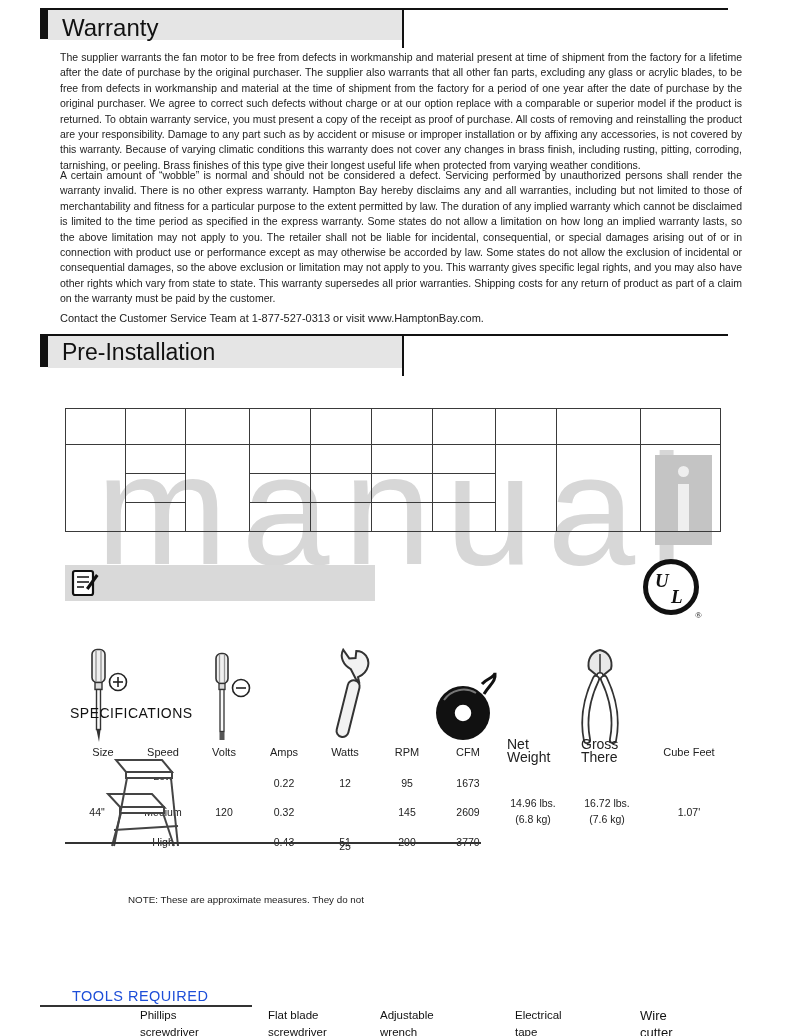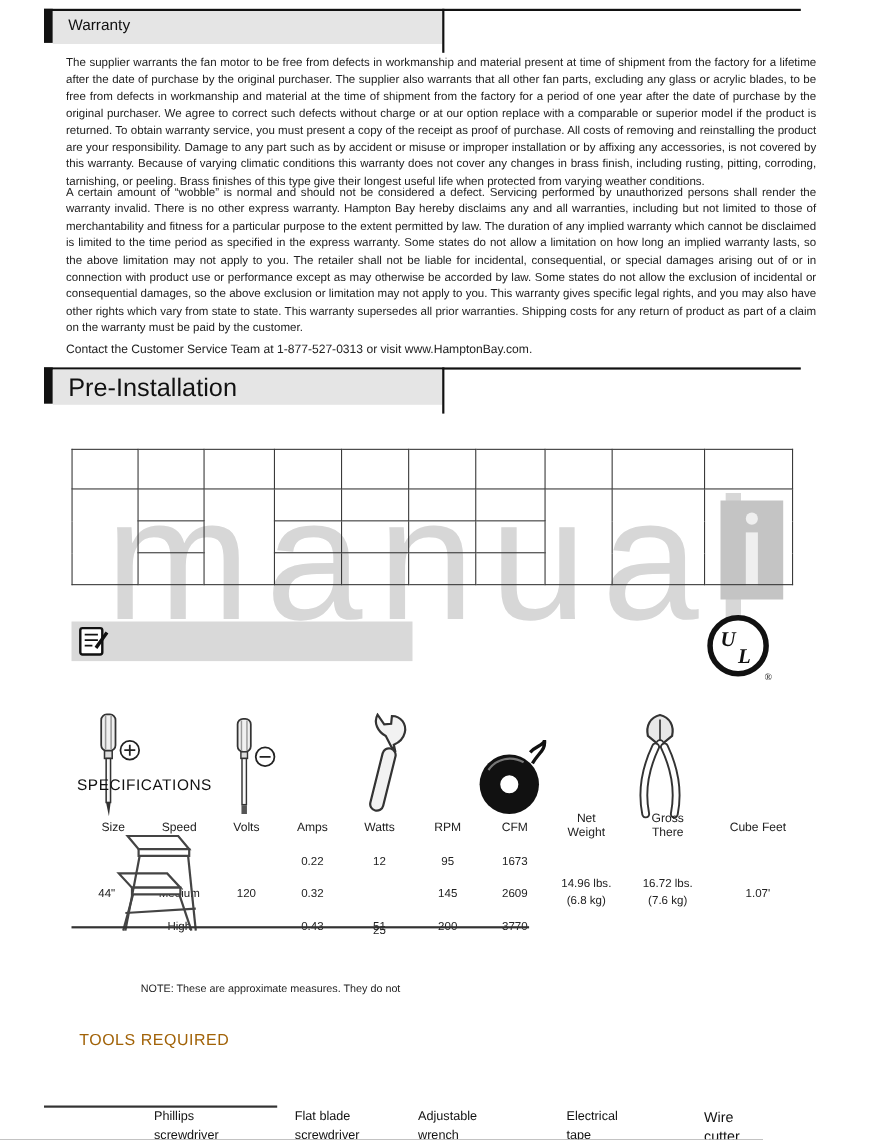--- a/index.html
+++ b/index.html
@@ -6,21 +6,21 @@
   html,body{background:#9a9a9a}
   .page{position:relative;width:800px;height:1036px;margin:0 auto;background:#fff;
         font-family:"Liberation Sans",sans-serif;color:#1a1a1a;overflow:hidden}
 
   
   .sec-header{position:absolute;left:40px;width:688px}
   .topline{position:absolute;left:0;top:0;width:688px;height:2px;background:#111}
   .blackblock{position:absolute;left:0;top:0;width:8px;height:31px;background:#111}
   .graybar{position:absolute;left:8px;top:2px;width:354px;height:30px;background:#e5e5e5}
   .vline{position:absolute;left:362px;top:0;width:2px;height:40px;background:#111}
-  .sec-title{position:absolute;left:22px;top:6px;color:#111;font-size:14px}
+  .sec-title{position:absolute;left:22px;top:6px;color:#111;font-size:24px}
   .hdr2 .blackblock{height:33px}
   .hdr2 .graybar{height:32px}
   .hdr2 .vline{height:42px}
   .hdr2 .sec-title{font-size:23px;top:5px}
 
   .bodytext{position:absolute;left:60px;width:682px;font-size:10.5px;line-height:15.4px;
             text-align:justify;color:#222}
   .contact{position:absolute;left:60px;font-size:11px;color:#222}
 
   
@@ -43,28 +43,28 @@
   svg text{font-family:"Liberation Serif",serif}
 
   
   .ticon{position:absolute;z-index:2}
   .sym{position:absolute;z-index:3}
 
   .spec-title{position:absolute;left:70px;top:705px;font-size:14px;letter-spacing:.5px;color:#111;z-index:3}
 
   
   .hv{position:absolute;transform:translateX(-50%);font-size:11px;color:#222;white-space:nowrap;z-index:2}
-  .hv2{position:absolute;transform:translateX(-50%);font-size:11px;color:#222;width:52px;
-       text-align:center;line-height:13px;z-index:2}
+  .hv2{position:absolute;transform:translateX(-50%);font-size:14px;color:#222;width:52px;
+       line-height:13px;z-index:2}
   .cv{position:absolute;transform:translateX(-50%);font-size:10.5px;color:#222;white-space:nowrap;z-index:2}
   .strike{position:absolute;left:65px;top:842px;width:416px;height:1.5px;background:#333;z-index:4}
   .ladder{position:absolute;left:90px;top:750px;z-index:3}
 
   .notetext{position:absolute;left:128px;top:892px;font-size:9.8px;line-height:15.5px;color:#222}
-  .tools-title{position:absolute;left:72px;top:938px;font-size:14.5px;letter-spacing:.5px;color:#a16207}
+  .tools-title{position:absolute;left:72px;top:988px;font-size:14.5px;letter-spacing:.5px;color:#1d4ed8}
   .bottom-line{position:absolute;left:40px;top:1005px;width:212px;height:1.5px;background:#333}
   .tool-label{position:absolute;top:1007px;font-size:11.5px;line-height:17px;color:#111}
   .tool-label.big{font-size:13px}
 </style>
 </head>
 <body>
 
 <div class="page">
 
   <div class="sec-header hdr1" style="top:8px">

